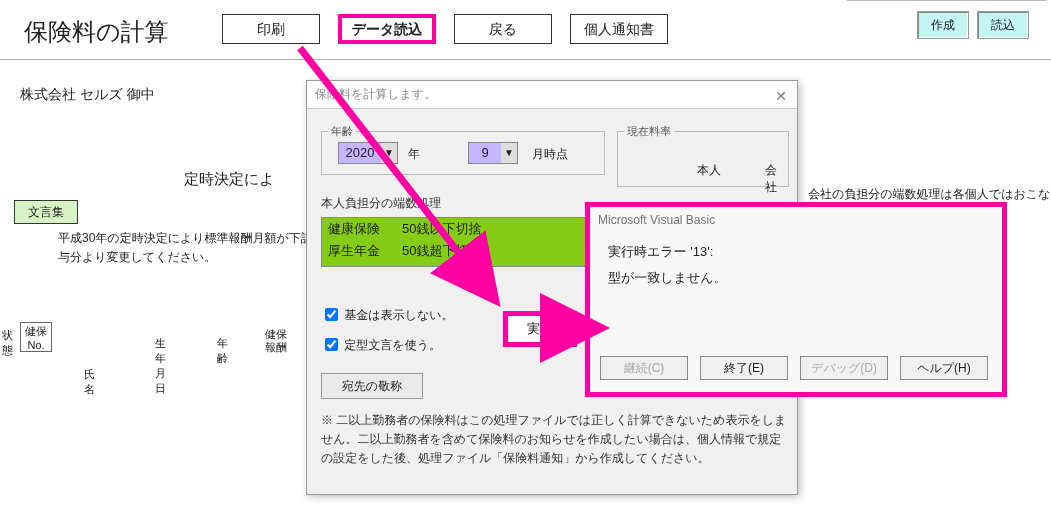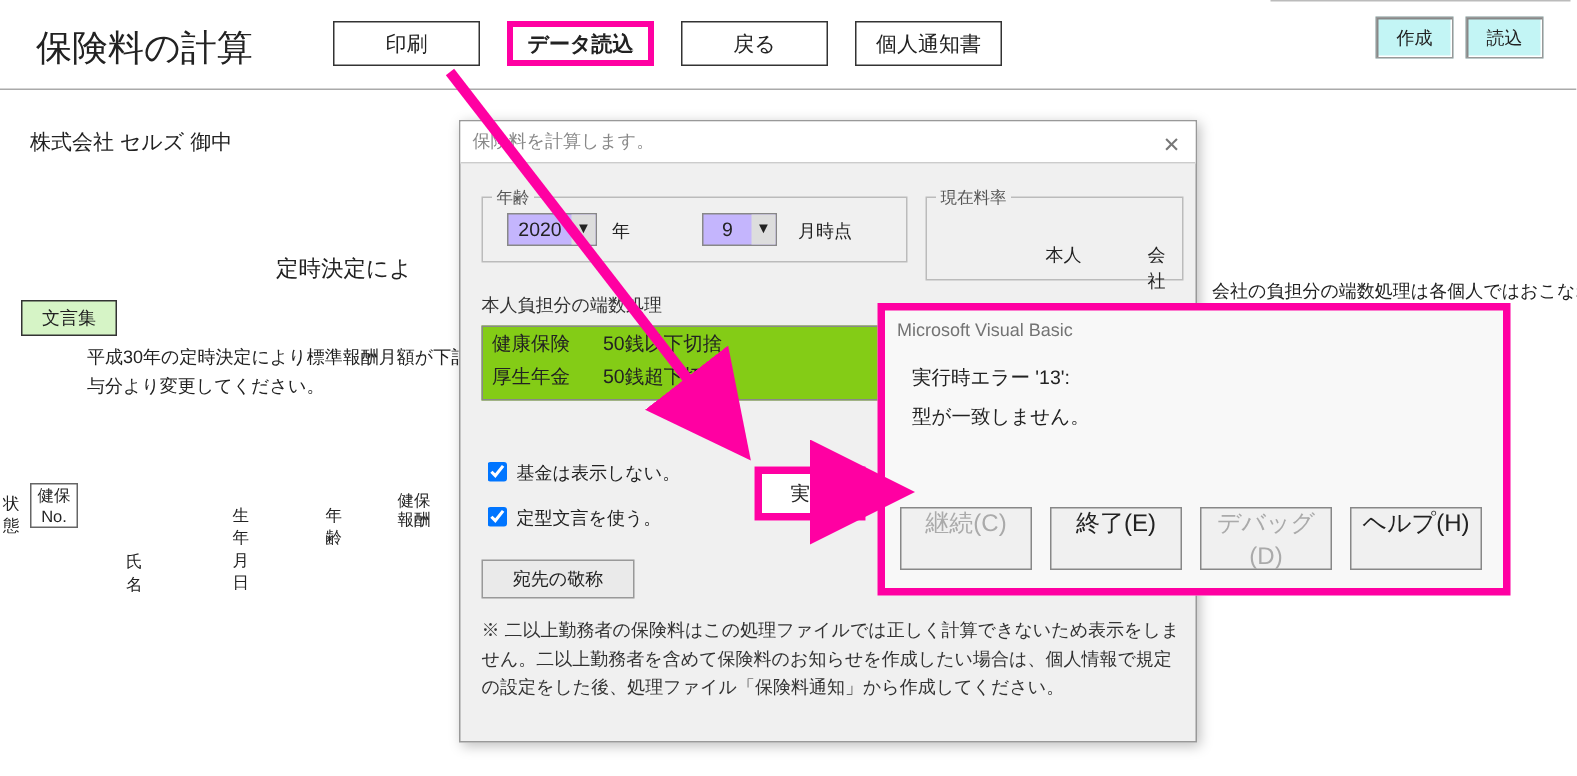--- a/index.html
+++ b/index.html
@@ -51,21 +51,21 @@
   .exe { position:absolute; left:196px; top:230px; width:74px; height:36px; border:5px solid #ff00a2; background:#fff; text-align:center; line-height:26px; cursor:pointer; font-size:13px; }
   .dest { position:absolute; left:14px; top:292px; width:102px; height:26px; border:1px solid #999; background:#eaeaea; text-align:center; line-height:24px; cursor:pointer; font-size:12px; }
   .note { position:absolute; left:14px; top:330px; width:468px; font-size:12px; line-height:1.6; color:#333; }
   .g2 { left:310px; top:50px; width:172px; height:56px; }
   .rhead { position:absolute; top:30px; font-size:12px;margin-left:35px; }
   .rh1 { left:44px; } .rh2 { left:112px; }
   .err { position:absolute; left:585px; top:202px; width:422px; height:195px; background:#f8f8f8; border:5px solid #ff00a2; }
   .err-t { color:#737373; font-size:12px; padding:6px 8px; }
   .err-b { padding:6px 18px; font-size:13px; line-height:2.0; }
   .err-btns { position:absolute; left:10px; bottom:12px; display:flex; gap:12px; }
-  .ebtn { width:88px; height:42px; border:1px solid #888; background:#f0f0f0; font-size:16px; text-align:center; line-height:22px; cursor:pointer; }
+  .ebtn { width:88px; height:24px; border:1px solid #888; background:#f0f0f0; font-size:12px; text-align:center; line-height:22px; cursor:pointer; }
   .ebtn.dis { color:#aaa; }
   svg.ann { position:absolute; left:0; top:0; pointer-events:none; }
 </style>
 </head>
 <body>
 
 <div class="hdr">
   <div class="title">保険料の計算</div>
   <div class="btnbar">
     <div class="btn">印刷</div>

